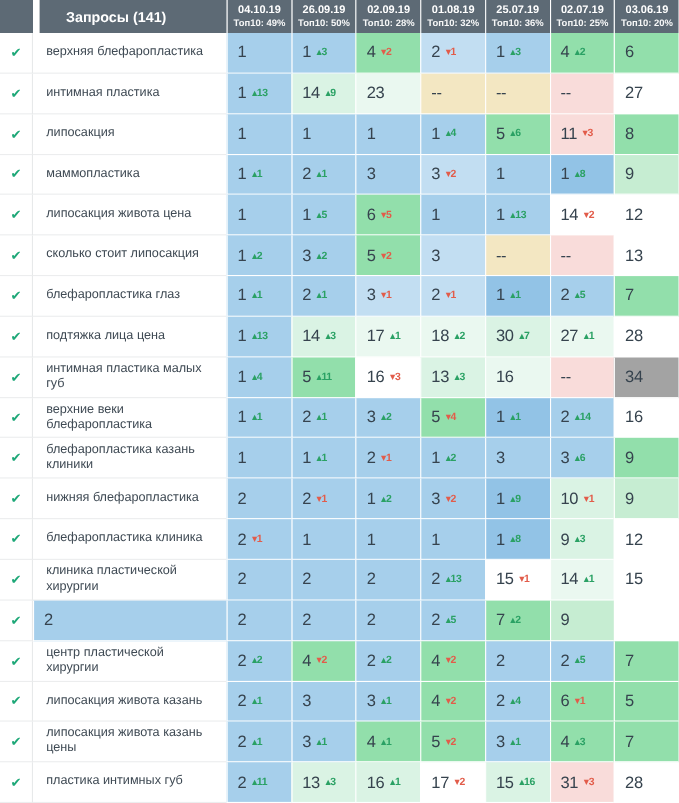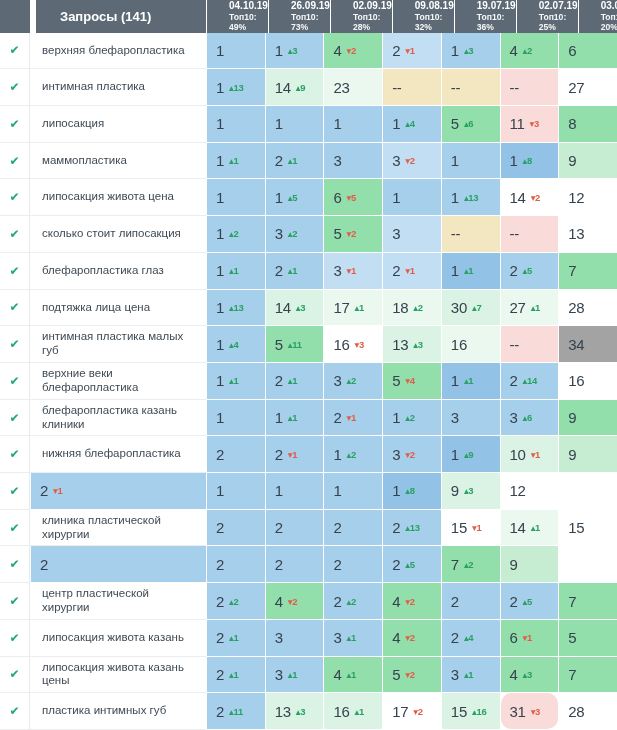--- a/index.html
+++ b/index.html
@@ -5,21 +5,21 @@
   html,body{margin:0;padding:0;background:#fff;}
   .app{
     width:617px;height:730px;overflow:hidden;
     font-family:"Liberation Sans","DejaVu Sans",sans-serif;
     display:flex;flex-direction:column;box-sizing:border-box;
   }
   .grid{display:grid;grid-template-columns:30px 176px repeat(7,1fr);}
   
   .header{flex:0 0 30px;background:#fff;}
   .hcell{background:#5d6a75;color:#fff;display:flex;flex-direction:column;
-         align-items:center;justify-content:center;line-height:1.2;padding-left:22px;}
+         align-items:center;justify-content:center;line-height:1.2;}
   .h-cb{background:#5d6a75;}
   .h-query{background:#5d6a75;border-left:6px solid #fff;
            align-items:flex-start;justify-content:center;display:flex;flex-direction:column;
            padding-left:24px;font-weight:bold;font-size:13px;color:#fff;box-sizing:border-box;}
   .h-date{border-left:1px solid #fff;}
   .h-date .d1{font-size:10px;font-weight:bold;}
   .h-date .d2{font-size:8.6px;font-weight:bold;opacity:.95;}
   
   #rows{flex:1;display:flex;flex-direction:column;}
   .row{flex:1;display:grid;grid-template-columns:30px 176px repeat(7,1fr);min-height:0;}
@@ -44,32 +44,32 @@
     <div class="h-query">
       <span>Запросы (141)</span>
     </div>
 
   <div class="hcell h-date">
         <span class="d1">04.10.19</span>
         <span class="d2">Топ10: 49%</span>
       </div>
       <div class="hcell h-date">
         <span class="d1">26.09.19</span>
-        <span class="d2">Топ10: 73%</span>
+        <span class="d2">Топ10: 50%</span>
       </div>
       <div class="hcell h-date">
         <span class="d1">02.09.19</span>
         <span class="d2">Топ10: 28%</span>
       </div>
       <div class="hcell h-date">
-        <span class="d1">09.08.19</span>
+        <span class="d1">01.08.19</span>
         <span class="d2">Топ10: 32%</span>
       </div>
       <div class="hcell h-date">
-        <span class="d1">19.07.19</span>
+        <span class="d1">25.07.19</span>
         <span class="d2">Топ10: 36%</span>
       </div>
       <div class="hcell h-date">
         <span class="d1">02.07.19</span>
         <span class="d2">Топ10: 25%</span>
       </div>
       <div class="hcell h-date">
         <span class="d1">03.06.19</span>
         <span class="d2">Топ10: 20%</span>
       </div>
@@ -448,20 +448,21 @@
           <span class="delta down">▾1</span>
         </div>
         <div class="cell" style="background: rgb(198, 237, 210);">
           <span class="val">9</span>
         </div>
       </div>
       <div class="row">
         <div class="cb">
           <span class="check">✔</span>
         </div>
+        <div class="q">блефаропластика клиника</div>
         <div class="cell" style="background: rgb(166, 207, 235);">
           <span class="val">2</span>
           <span class="delta down">▾1</span>
         </div>
         <div class="cell" style="background: rgb(166, 207, 235);">
           <span class="val">1</span>
         </div>
         <div class="cell" style="background: rgb(166, 207, 235);">
           <span class="val">1</span>
         </div>
@@ -653,21 +654,21 @@
           <span class="delta up">▴1</span>
         </div>
         <div class="cell" style="background: rgb(255, 255, 255);">
           <span class="val">17</span>
           <span class="delta down">▾2</span>
         </div>
         <div class="cell" style="background: rgb(218, 243, 228);">
           <span class="val">15</span>
           <span class="delta up">▴16</span>
         </div>
-        <div class="cell" style="background: rgb(249, 220, 218); border-radius: 11px;">
+        <div class="cell" style="background: rgb(249, 220, 218);">
           <span class="val">31</span>
           <span class="delta down">▾3</span>
         </div>
         <div class="cell" style="background: rgb(255, 255, 255);">
           <span class="val">28</span>
         </div>
       </div>
     </div>
 </div>
 

